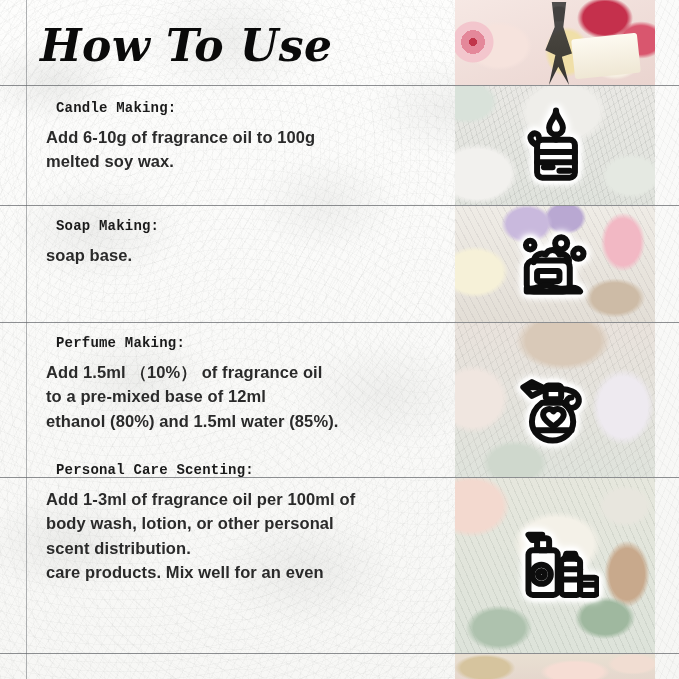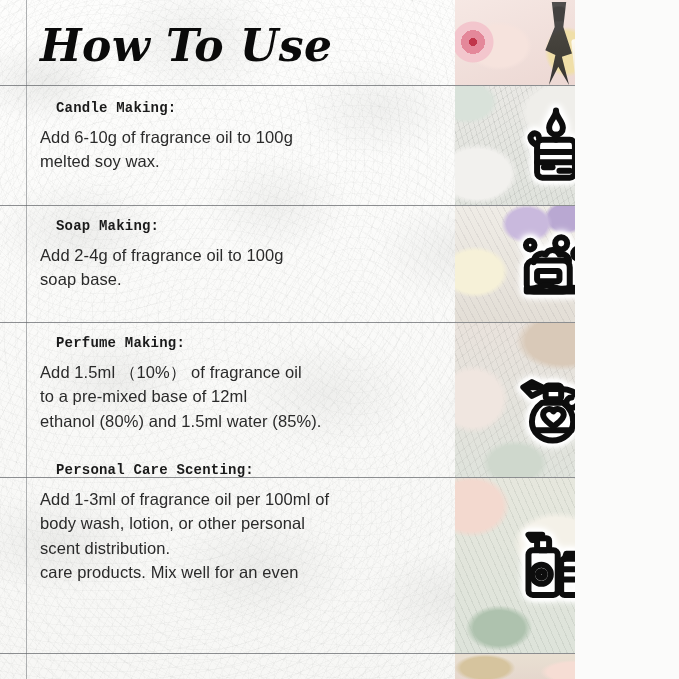--- a/index.html
+++ b/index.html
@@ -7,21 +7,21 @@
     width:679px;height:679px;
     font-family:"Liberation Sans", sans-serif;
     background:#fbfbfa;
     overflow:hidden;
     position:relative;
   }
 
   
   #page{
     position:absolute;inset:0;
-    width:575px;height:679px;
+    width:679px;height:679px;
     background:#fef9c3;
     overflow:hidden;
   }
 
   
   .bg-engrave{
     position:absolute;inset:0;
     background:
       radial-gradient(ellipse 120px 70px at 8% 12%, rgba(150,152,148,.16), rgba(0,0,0,0) 60%),
       radial-gradient(ellipse 150px 95px at 34% 6%, rgba(150,152,148,.13), rgba(0,0,0,0) 62%),
@@ -179,25 +179,25 @@
     font-size:14px;
     font-weight:700;
     color:#1a1a1a;
     letter-spacing:.2px;
     margin:0 0 9px 16px;
     white-space:nowrap;
     font-family:Liberation Mono, monospace;
   }
   .sec-body{
     font-size:16.5px;
-    font-weight:400;
+    font-weight:700;
     color:#2a2a2a;
     line-height:1.48;
     letter-spacing:.1px;
-    margin:0;
+    margin:6px;
   }
   .sec-body .ln{display:block;white-space:nowrap;}
 
   
   .icon-badge{
     position:absolute;left:510px;
     width:92px;height:92px;
     display:flex;align-items:center;justify-content:center;
   }
   .icon-badge svg{
@@ -258,21 +258,20 @@
       <path d="M50 38 v6"></path>
       <path d="M28 50 c-6 -2 -10 -8 -6 -12 c3 -3 8 -1 8 3"></path>
       <path d="M36 76 h10"></path>
       <path d="M54 80 h12"></path>
     </svg>
   </div>
 
   <div class="section" style="top:218px">
     <p class="sec-head">Soap Making:</p>
     <p class="sec-body">
-      <span class="ln">Add 2-4g of fragrance oil to 100g</span>
       <span class="ln">soap base.</span>
     </p>
   </div>
   <div class="icon-badge" style="top:218px">
     <svg viewBox="0 0 100 100" aria-hidden="true">
       <rect x="16" y="46" width="50" height="36" rx="8"></rect>
       <rect x="28" y="58" width="26" height="12" rx="2"></rect>
       <path d="M24 48 c0 -8 8 -12 14 -9 c3 -7 13 -7 16 0 c6 -2 12 3 11 9"></path>
       <path d="M16 78 c10 4 18 -6 26 -3 c8 3 12 5 24 3 c6 -1 10 1 12 4 H16 Z"></path>
       <circle cx="20" cy="28" r="5"></circle>

